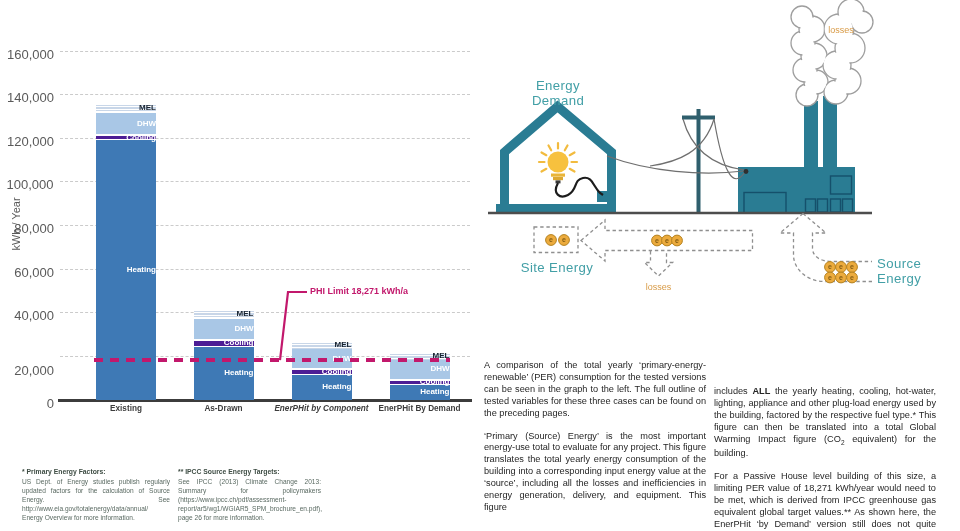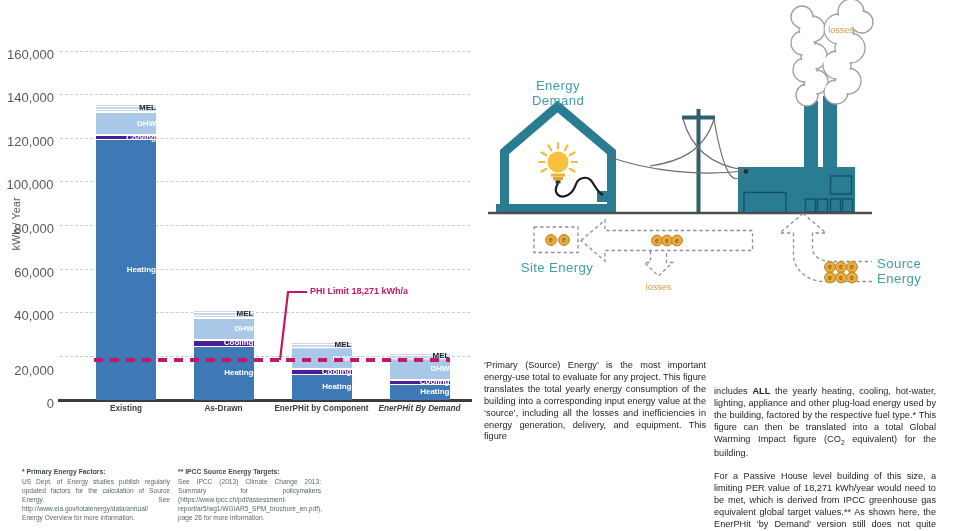--- a/index.html
+++ b/index.html
@@ -113,34 +113,34 @@
       </div>
       <div class="seg seg-cooling" style="left: 291.5px; width: 60px; top: 369.462px; height: 5.45312px;">
         <span class="seg-label lbl-cooling">Cooling</span>
       </div>
       <div class="seg seg-dhw" style="left: 291.5px; width: 60px; top: 348.741px; height: 20.7219px;">
         <span class="seg-label lbl-dhw">DHW</span>
       </div>
       <div class="seg seg-mel" style="left: 291.5px; width: 60px; top: 340.016px; height: 8.725px;">
         <span class="seg-label lbl-mel">MEL</span>
       </div>
-      <div class="xlabel" style="left: 266.5px;">EnerPHit by Component</div>
+      <div class="xlabel" style="left: 266.5px; font-style: italic;">EnerPHit by Component</div>
       <div class="seg seg-heating" style="left: 389.5px; width: 60px; top: 384.731px; height: 15.2688px;">
         <span class="seg-label lbl-heating">Heating</span>
       </div>
       <div class="seg seg-cooling" style="left: 389.5px; width: 60px; top: 379.714px; height: 5.01687px;">
         <span class="seg-label lbl-cooling">Cooling</span>
       </div>
       <div class="seg seg-dhw" style="left: 389.5px; width: 60px; top: 359.647px; height: 20.0675px;">
         <span class="seg-label lbl-dhw">DHW</span>
       </div>
       <div class="seg seg-mel" style="left: 389.5px; width: 60px; top: 350.922px; height: 8.725px;">
         <span class="seg-label lbl-mel">MEL</span>
       </div>
-      <div class="xlabel" style="left: 364.5px; font-style: italic;">EnerPHit By Demand</div>
+      <div class="xlabel" style="left: 364.5px;">EnerPHit By Demand</div>
     </div>
 
   <svg id="diagram" viewBox="480 0 480 360">
 
     <rect class="teal" x="804" y="101" width="14" height="66"></rect>
     <rect class="teal" x="823" y="96" width="14" height="71"></rect>
     <rect class="teal" x="738" y="167" width="117" height="46"></rect>
     <rect class="win" x="744" y="192.5" width="42" height="20.5"></rect>
     <rect class="win" x="830.5" y="176" width="21" height="18"></rect>
     <rect class="win" x="805.5" y="199" width="10" height="13"></rect>
@@ -270,20 +270,21 @@
     <text class="lbl-teal" x="558" y="90" text-anchor="middle">Energy</text>
     <text class="lbl-teal" x="558" y="105" text-anchor="middle">Demand</text>
     <text class="lbl-teal" x="557" y="272" text-anchor="middle">Site Energy</text>
     <text class="lbl-teal" x="877" y="268">Source</text>
     <text class="lbl-teal" x="877" y="283">Energy</text>
     <text class="lbl-orange" x="658.5" y="290" text-anchor="middle">losses</text>
   </svg>
 
   <div id="article">
     <div class="col col-left">
+      <p><span>A comparison of the total yearly ‘primary-energy-renewable’ (PER) consumption for the tested versions can be seen in the graph to the left. The full outline of tested variables for these three cases can be found on the preceding pages.</span></p>
       <p><span>‘Primary (Source) Energy’ is the most important energy-use total to evaluate for any project. This figure translates the total yearly energy consumption of the building into a corresponding input energy value at the ‘source’, including all the losses and inefficiencies in energy generation, delivery, and equipment. This figure</span></p>
     </div>
     <div class="col col-right">
       <p><span>includes </span><span style="font-weight: bold;">ALL</span><span> the yearly heating, cooling, hot-water, lighting, appliance and other plug-load energy used by the building, factored by the respective fuel type.* This figure can then be translated into a total Global Warming Impact figure (CO</span><sub>2</sub><span> equivalent) for the building.</span></p>
       <p><span>For a Passive House level building of this size, a </span><span style="font-weight: normal;">limiting PER value</span><span> of 18,271 kWh/year would need to be met, which is derived from IPCC greenhouse gas equivalent global target values.** As shown here, the EnerPHit ‘by Demand’ version still does not quite reach this ultra-low level of energy consumption.</span></p>
     </div>
   </div>
 
   <div id="footnotes">
     <div id="fn1" class="fn">

